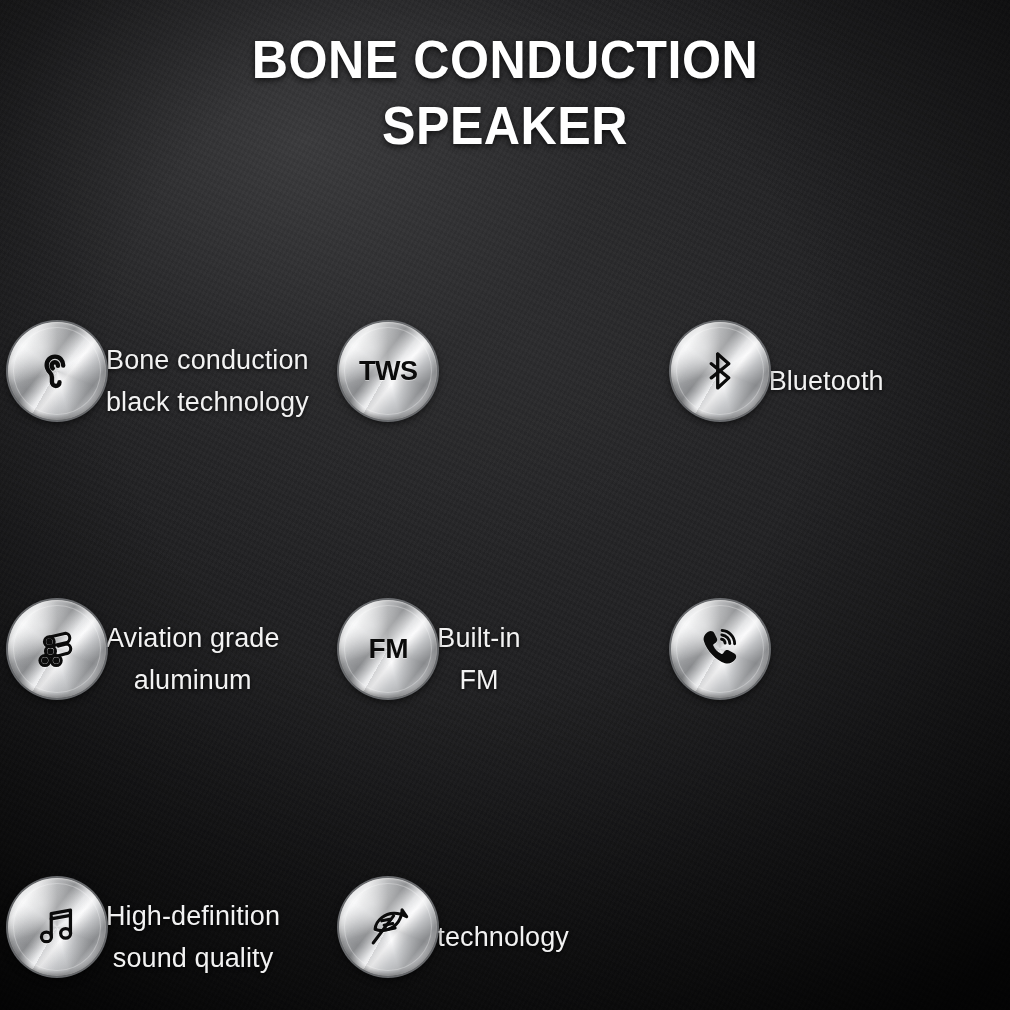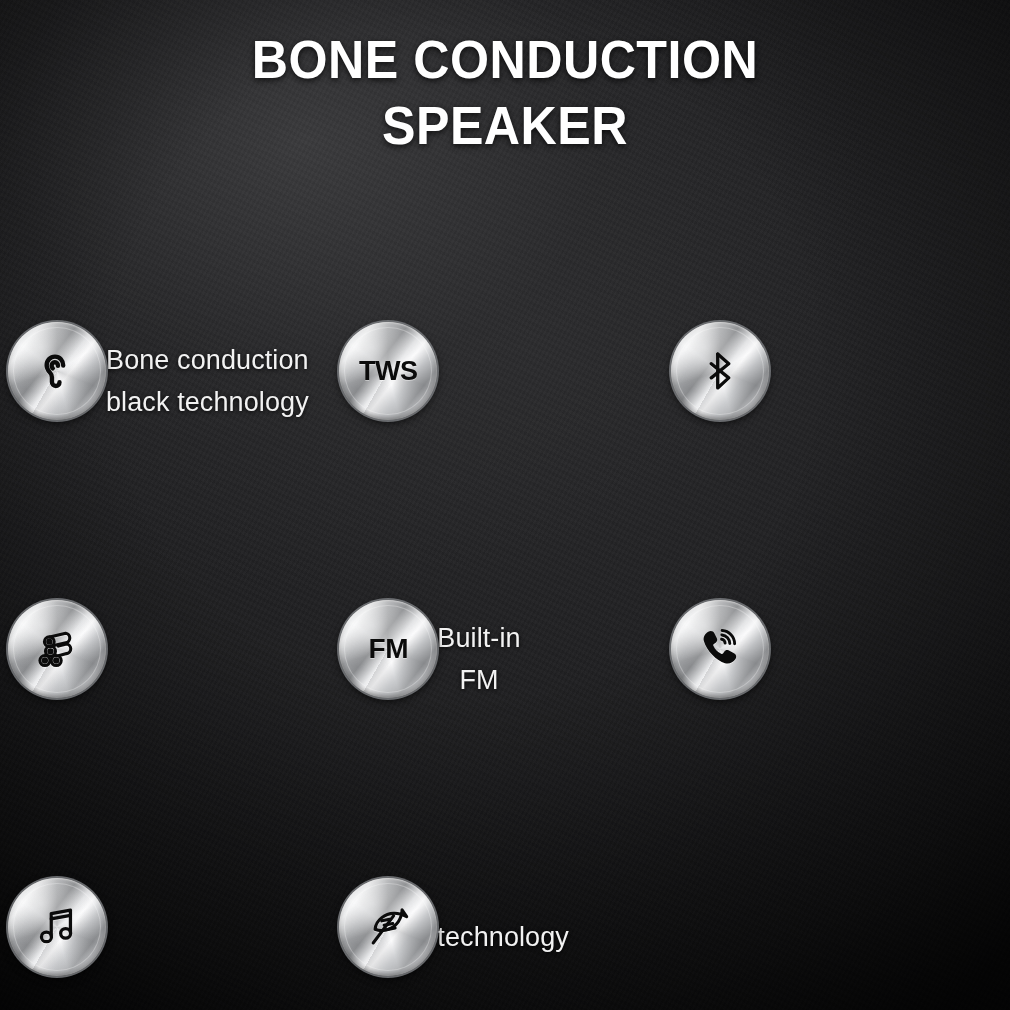--- a/index.html
+++ b/index.html
@@ -191,20 +191,21 @@
       <div class="disc">
         <span class="glyph">
           <svg width="44" height="44" viewBox="0 0 48 48" aria-hidden="true">
             <g fill="none" stroke="#0b0b0b" stroke-width="3.6" stroke-linecap="round" stroke-linejoin="round">
               <path d="M21.5 5.5 V42.5 L33.5 31.5 L14.5 16.0"></path>
               <path d="M14.5 31.5 L33.5 16.0 L21.5 5.5"></path>
             </g>
           </svg>
         </span>
       </div>
+      <div class="caption">Bluetooth</div>
     </div>
 
     <div class="cell">
       <div class="disc">
         <span class="glyph">
           <svg width="50" height="50" viewBox="0 0 52 52" aria-hidden="true">
             <g fill="none" stroke="#0b0b0b" stroke-width="3.2" stroke-linecap="round" stroke-linejoin="round">
 
               <path d="M18.5 13.5 L35.0 9.6 a5.0 5.0 0 0 1 0 9.9 L18.5 23.4"></path>
               <ellipse cx="18.0" cy="18.4" rx="5.1" ry="5.0"></ellipse>
@@ -215,20 +216,22 @@
               <circle cx="13.4" cy="38.0" r="5.2"></circle>
               <circle cx="25.2" cy="38.0" r="5.2"></circle>
               <circle cx="19.2" cy="28.4" r="1.7"></circle>
               <circle cx="13.4" cy="38.0" r="1.7"></circle>
               <circle cx="25.2" cy="38.0" r="1.7"></circle>
               <circle cx="18.0" cy="18.4" r="1.7"></circle>
             </g>
           </svg>
         </span>
       </div>
+      <div class="caption">Aviation grade
+aluminum</div>
     </div>
 
 
     <div class="cell">
       <div class="disc">
         <span class="glyph">
           <span class="glyph-text fm">FM</span>
         </span>
       </div>
       <div class="caption">Built-in
@@ -256,20 +259,22 @@
           <svg width="48" height="48" viewBox="0 0 50 50" aria-hidden="true">
             <g fill="none" stroke="#0b0b0b" stroke-width="3.4" stroke-linecap="round" stroke-linejoin="round">
               <path d="M19.0 34.0 V11.0 L39.0 7.4 V30.4"></path>
               <path d="M19.0 16.6 L39.0 13.0"></path>
               <ellipse cx="14.0" cy="35.3" rx="5.2" ry="5.0"></ellipse>
               <ellipse cx="34.0" cy="31.6" rx="5.2" ry="5.0"></ellipse>
             </g>
           </svg>
         </span>
       </div>
+      <div class="caption">High-definition
+sound quality</div>
     </div>
 
     <div class="cell">
       <div class="disc">
         <span class="glyph">
           <svg width="50" height="50" viewBox="0 0 52 52" aria-hidden="true">
             <g fill="none" stroke="#0b0b0b" stroke-width="3.2" stroke-linecap="round" stroke-linejoin="round">
               <path d="M41.6 9.4 c-9.6-2.4-19.2 .6-24.6 8.0 -3.2 4.4-4.2 9.4-3.4 13.6 4.4 .6 9.4-.8 13.6-4.0 7.2-5.4 10.2-14.6 7.8-23.2 Z" transform="translate(1.5,1.2) rotate(16 26 20)"></path>
               <path d="M31.8 14.4 L10.6 42.6" transform="rotate(0 26 26)"></path>
               <path d="M28.0 18.0 L19.5 19.6 M31.0 22.4 L22.0 24.2 M33.4 27.0 L24.6 28.8"></path>

